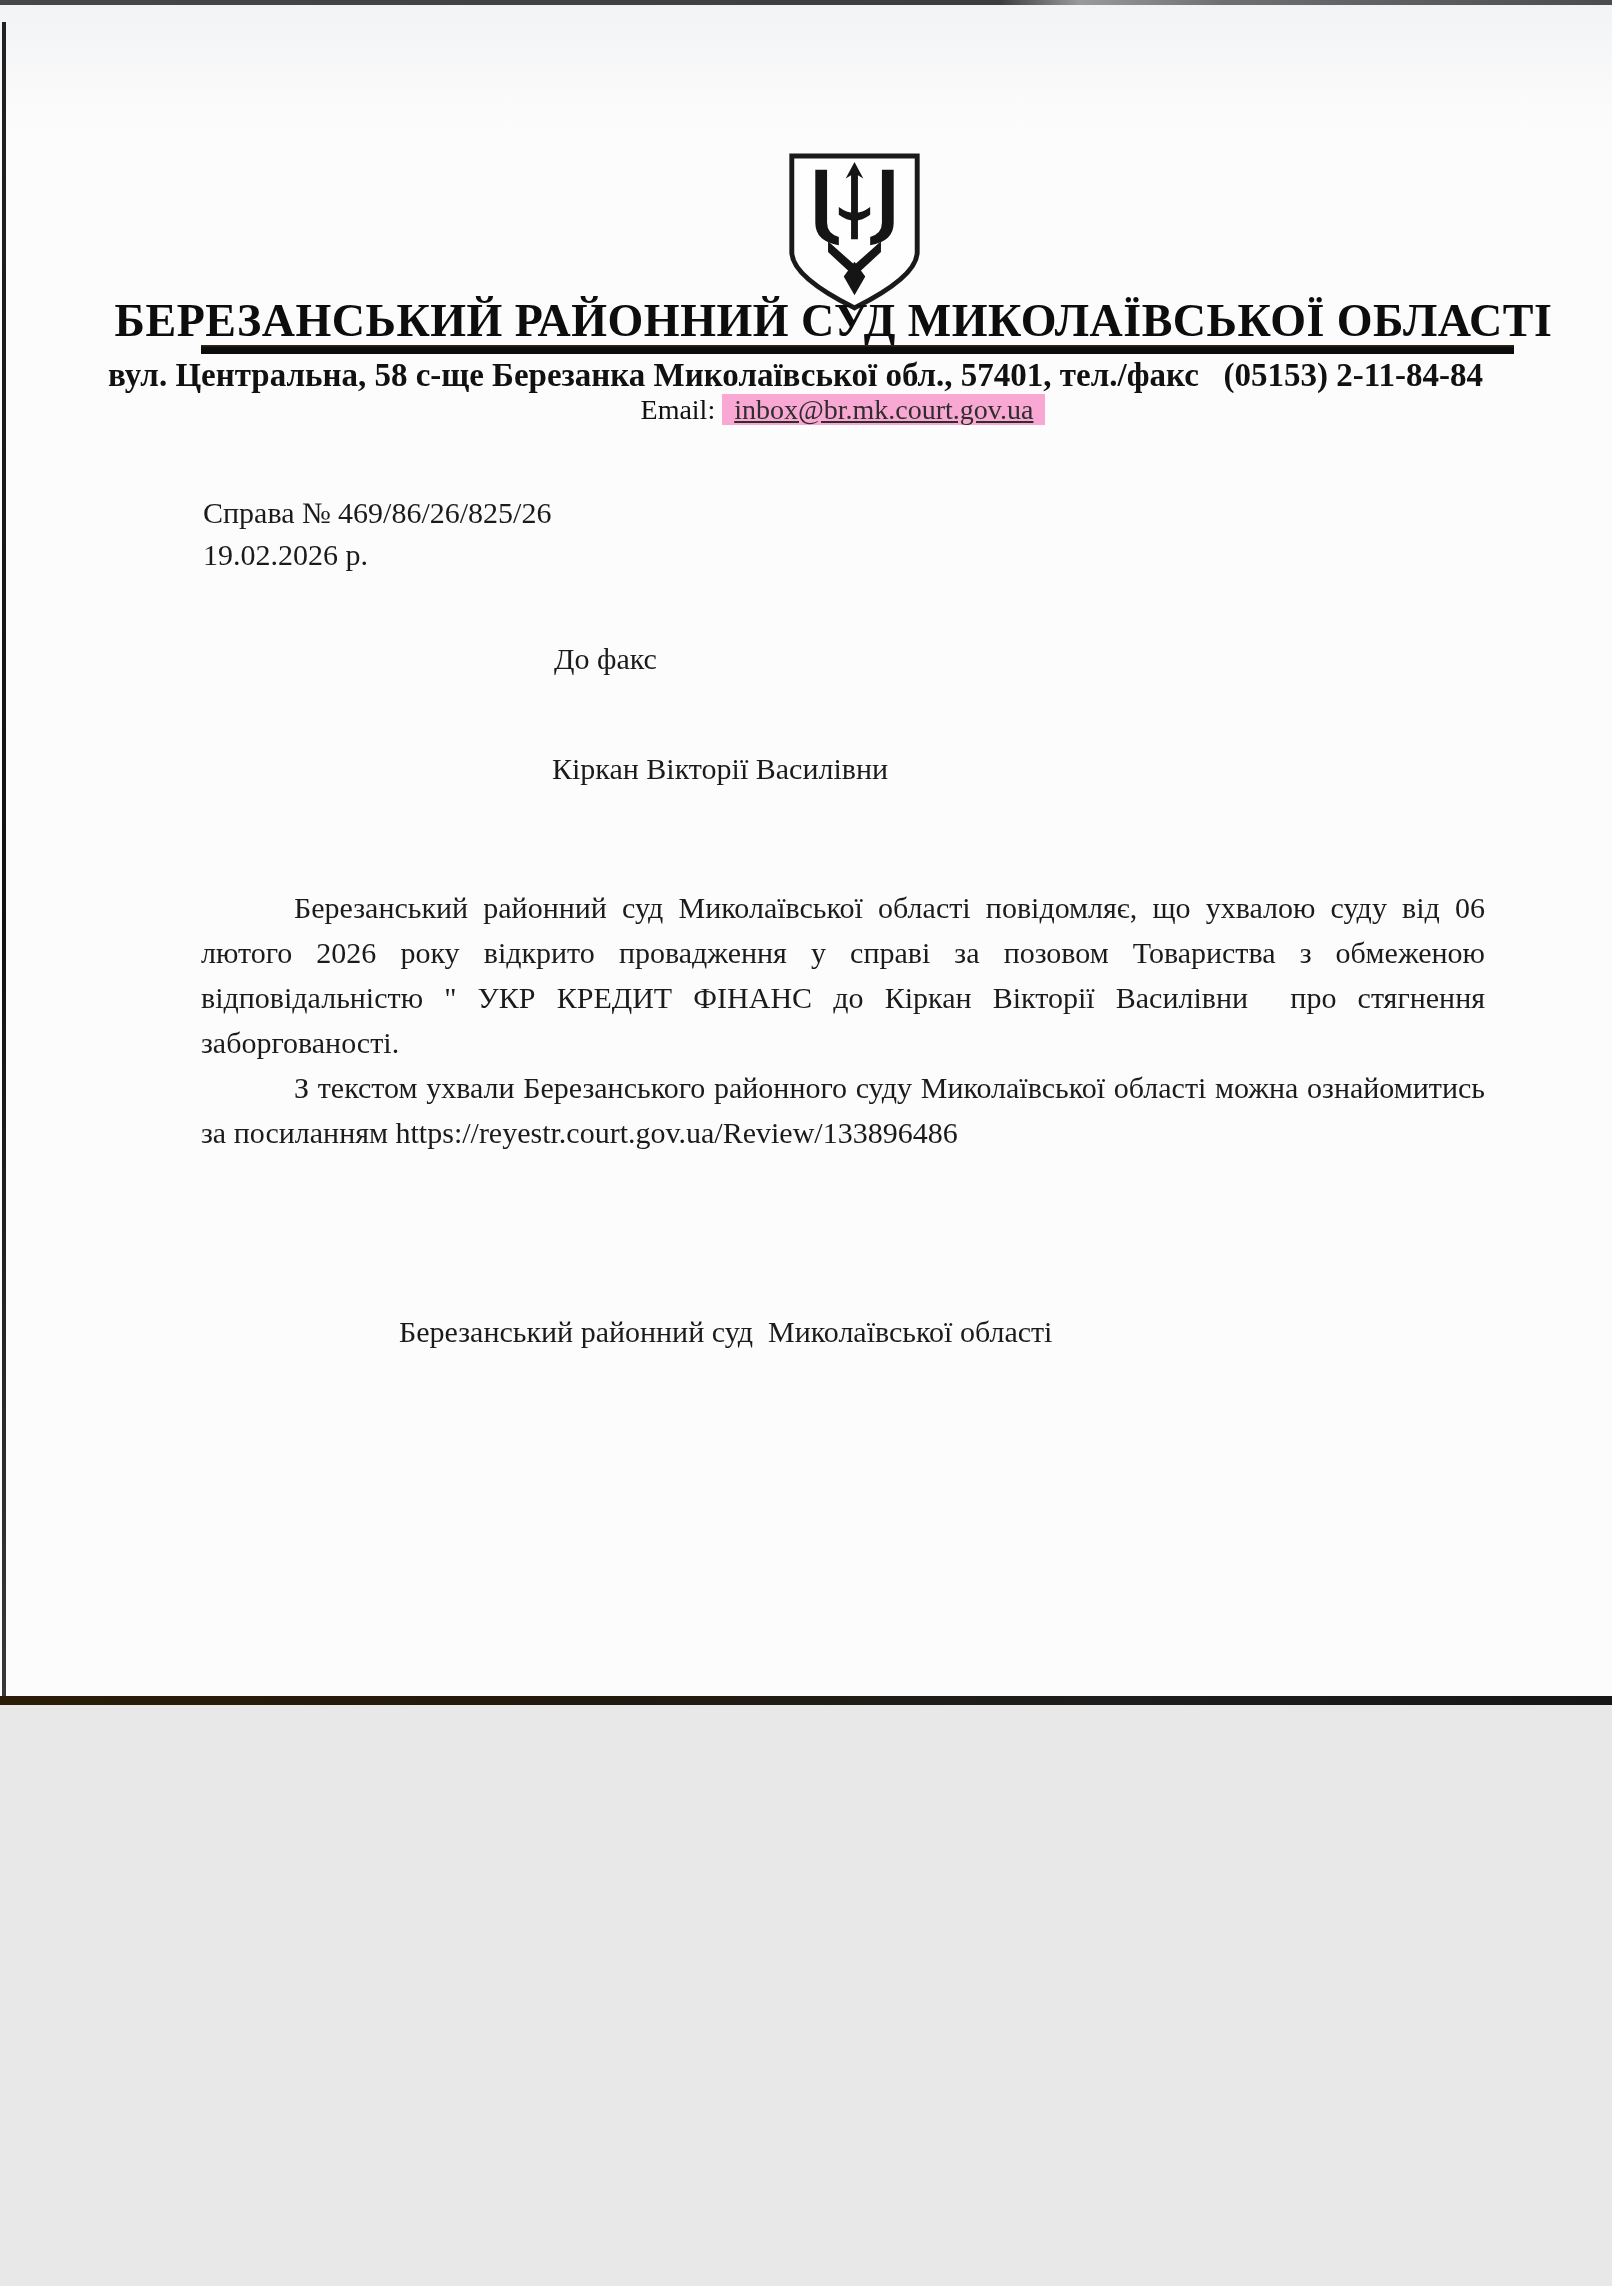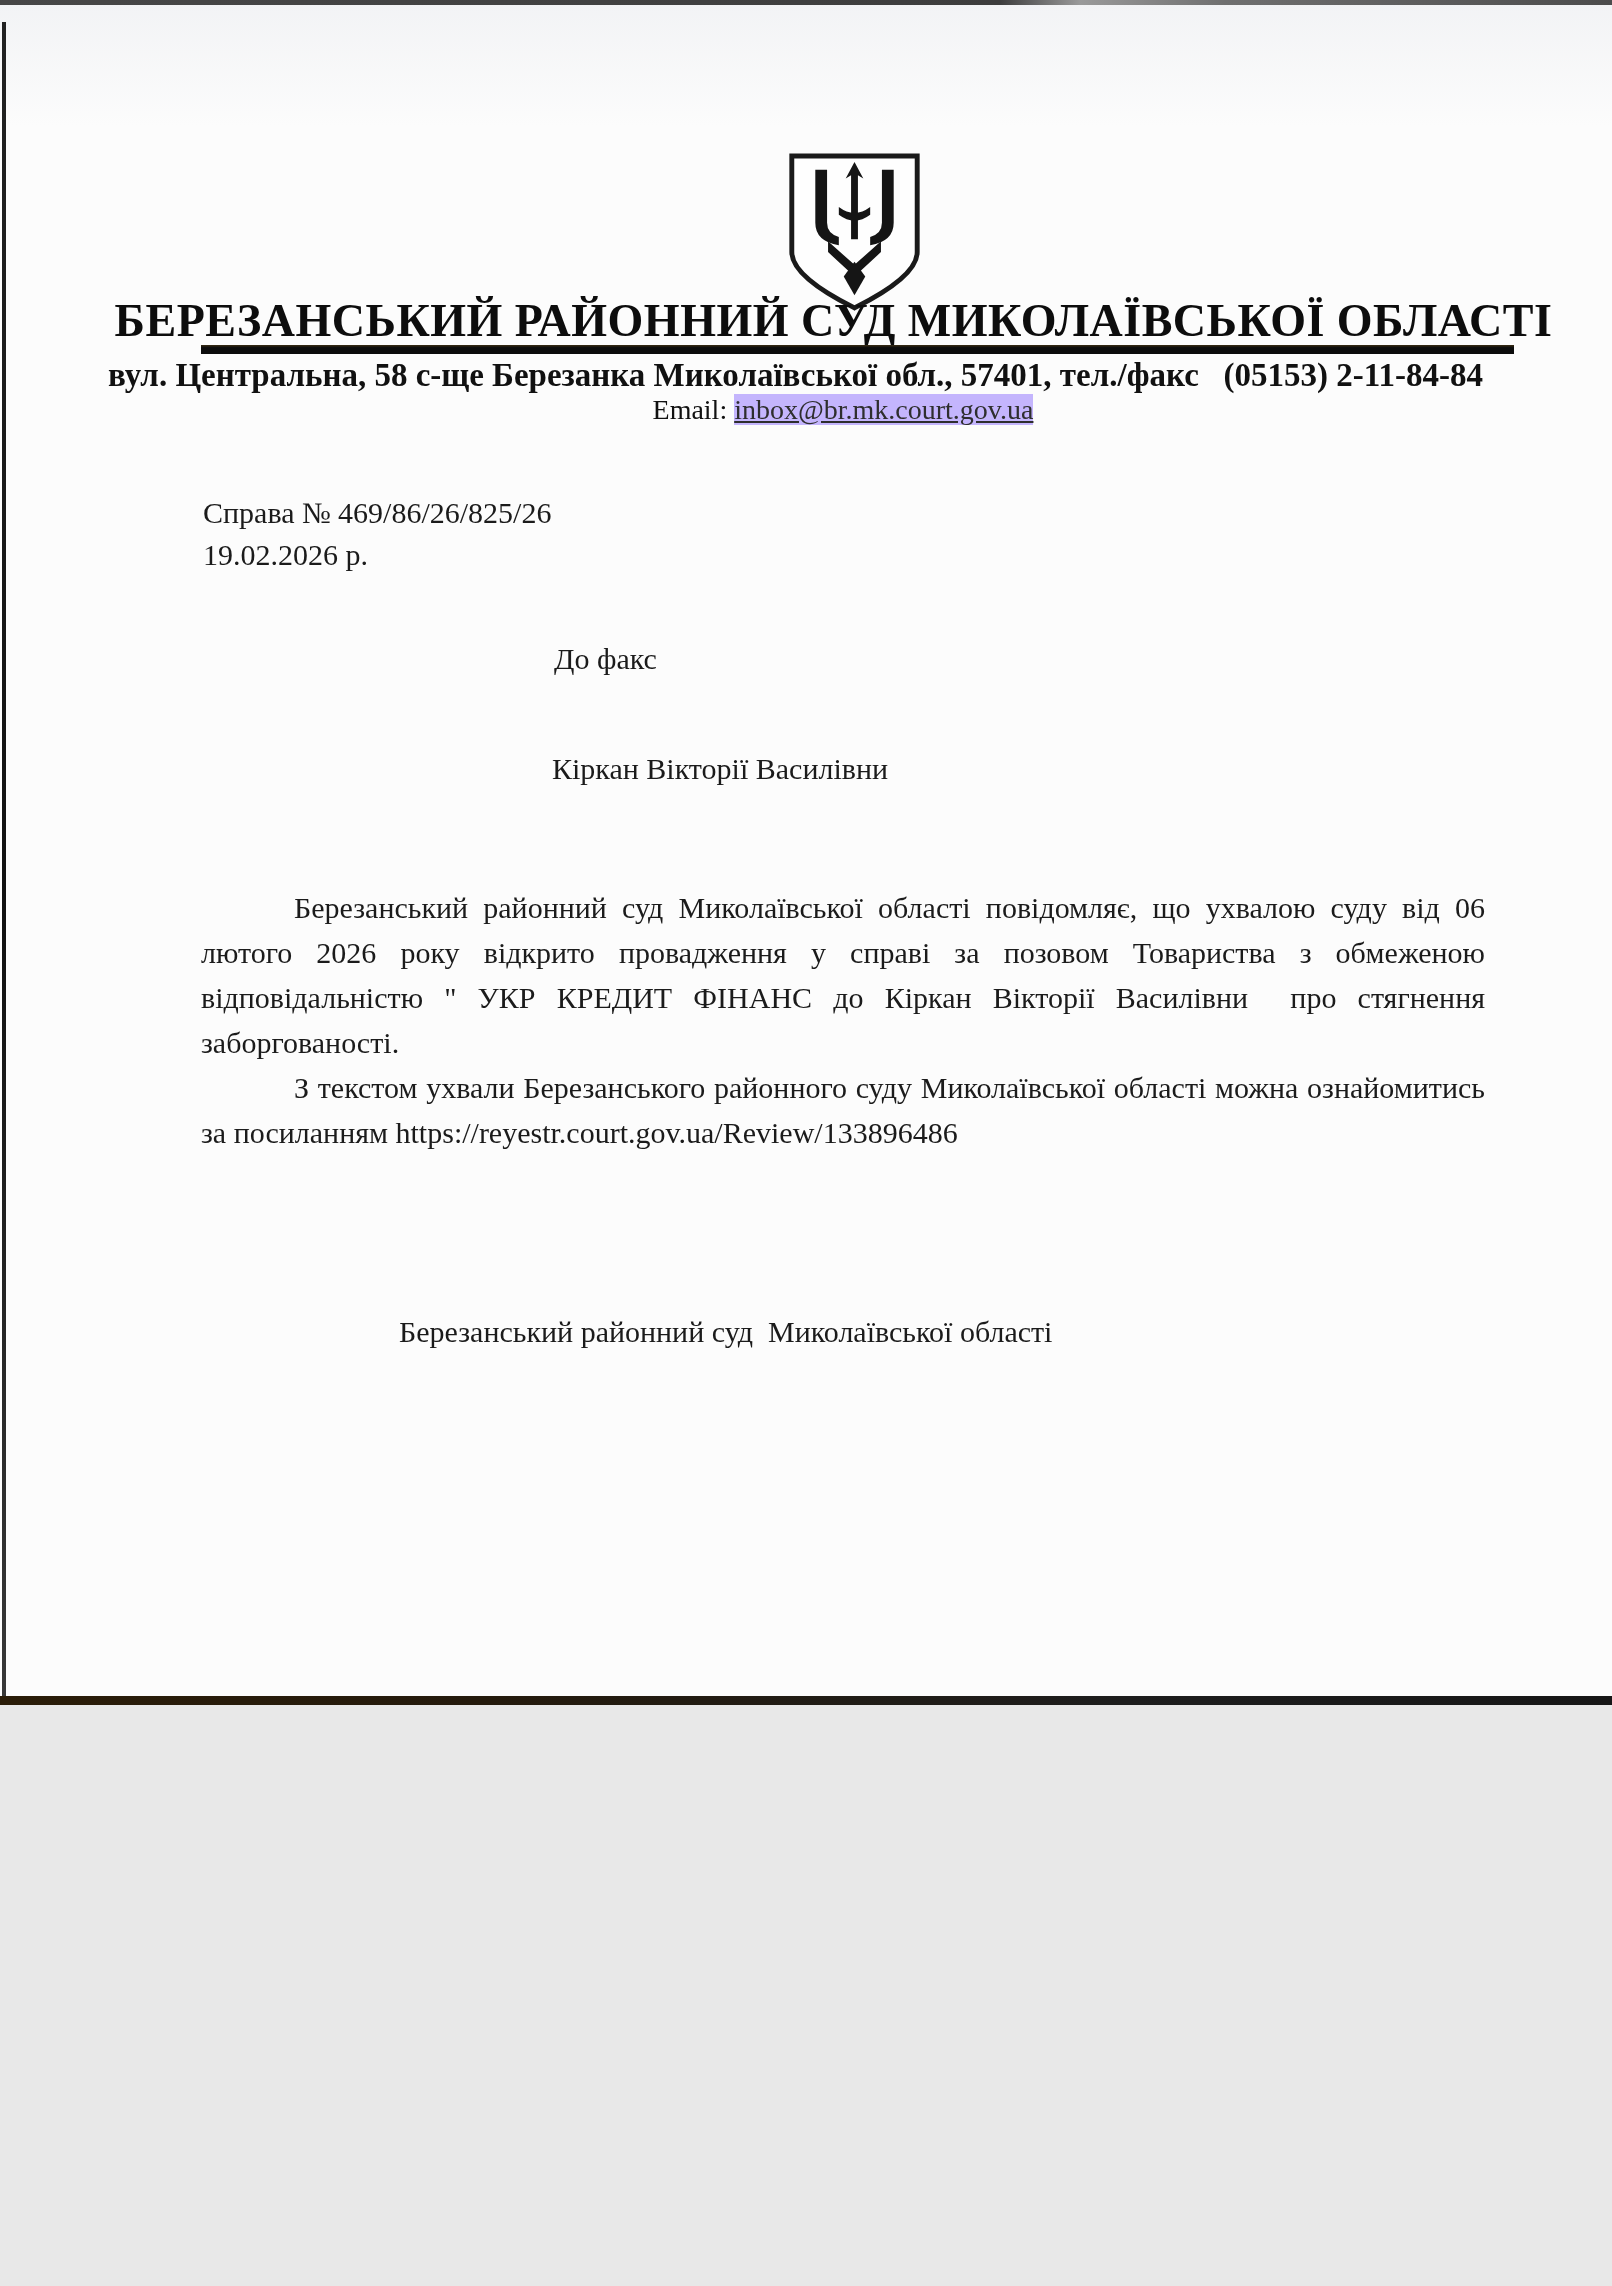--- a/index.html
+++ b/index.html
@@ -44,22 +44,22 @@
   }
   .address{
     position:absolute;top:357px;left:108px;width:1470px;
     text-align:left;font-size:33px;font-weight:bold;color:#111;
   }
   .email-line{
     position:absolute;top:394px;left:108px;width:1470px;
     text-align:center;font-size:28px;color:#111;
   }
   .email-link{
-    background:#c4b5fd;color:#2e2e2e;text-decoration:underline;cursor:pointer;
-    padding:0 0;
+    background:#f9a8d4;color:#2e2e2e;text-decoration:underline;cursor:pointer;
+    padding:0 12px;
   }
 
   .caseno{position:absolute;top:496px;left:203px;font-size:30px;}
   .date{position:absolute;top:538px;left:203px;font-size:30px;}
 
   .attn-label{position:absolute;top:642px;left:554px;font-size:30px;}
   .attn-name{position:absolute;top:720px;left:552px;font-size:30px;margin-top:32px;}
 
   .bodytext{
     position:absolute;top:885px;left:201px;width:1284px;

